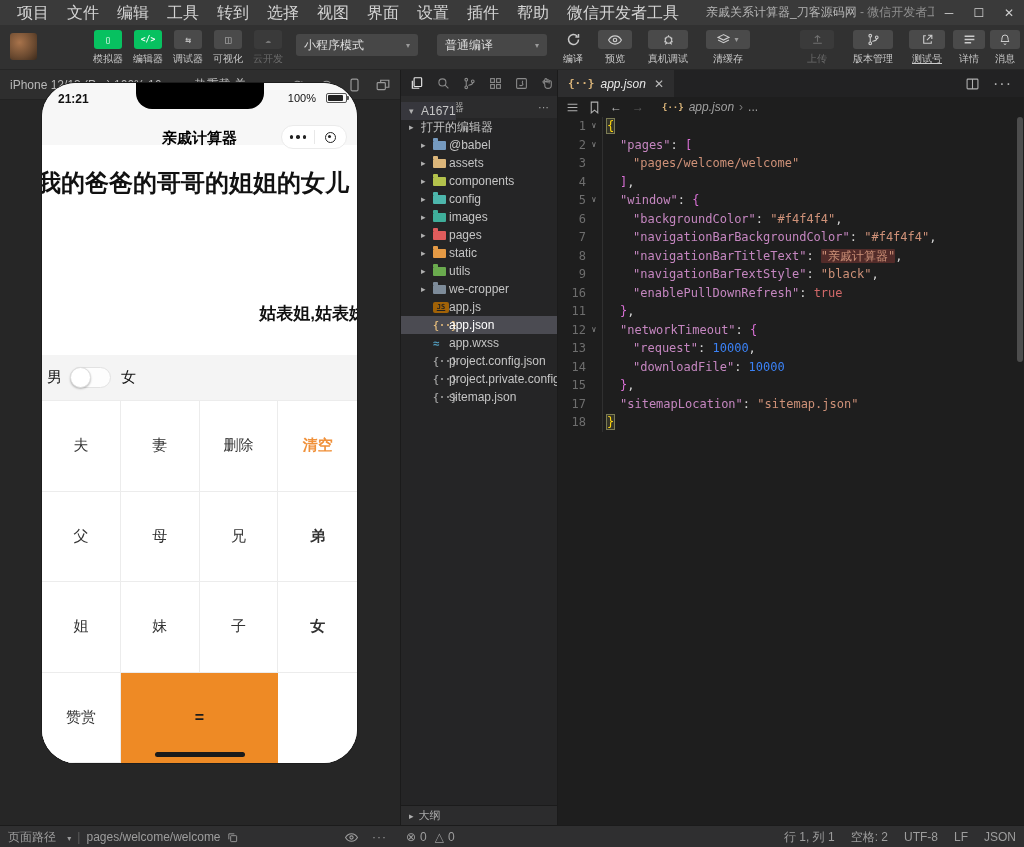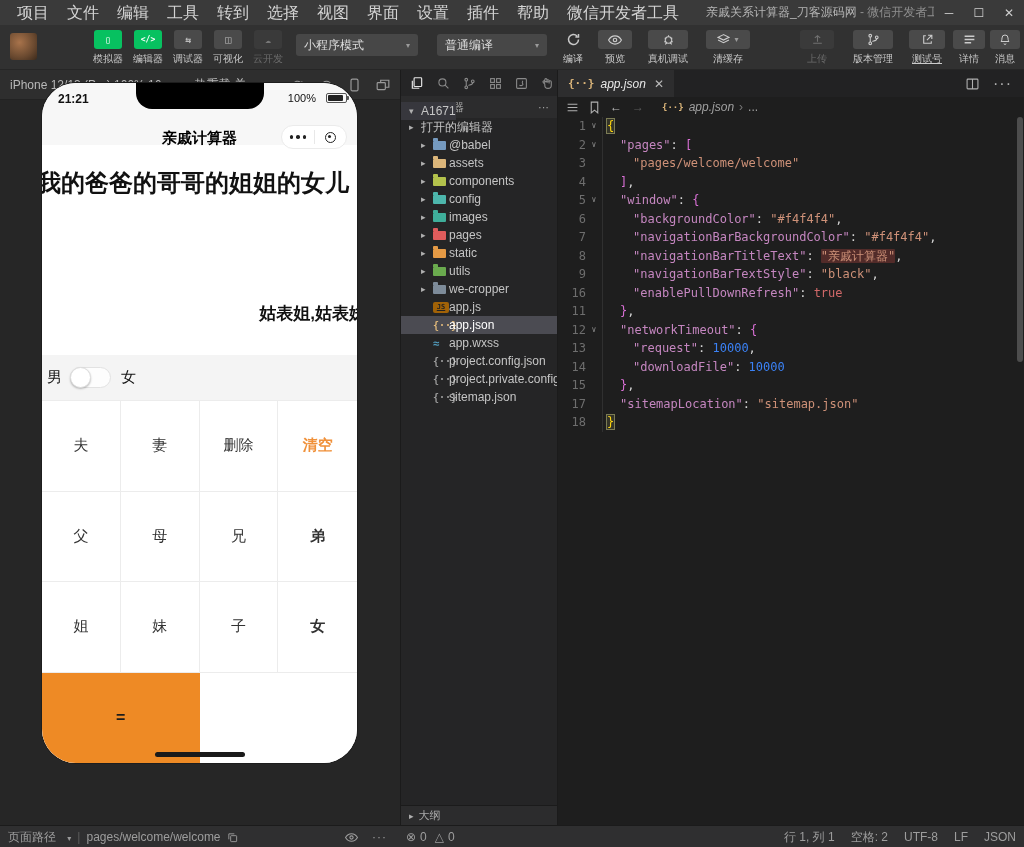--- a/index.html
+++ b/index.html
@@ -347,20 +347,21 @@
         <div class="cell">删除</div>
         <div class="cell accent">清空</div>
         <div class="cell">父</div>
         <div class="cell">母</div>
         <div class="cell">兄</div>
         <div class="cell">弟</div>
         <div class="cell">姐</div>
         <div class="cell">妹</div>
         <div class="cell">子</div>
         <div class="cell">女</div>
+        <div class="cell">赞赏</div>
         <div class="cell equals">=</div>
       </div>
       <div class="home-indicator"></div>
     </div>
   </div>
 
   <div class="explorer">
     <div class="activity-row">
       <svg width="14" height="14" viewBox="0 0 24 24" fill="none" stroke="#e6e6e6" stroke-width="2">
           <rect x="7" y="3" width="13" height="15" rx="1.5"></rect>

